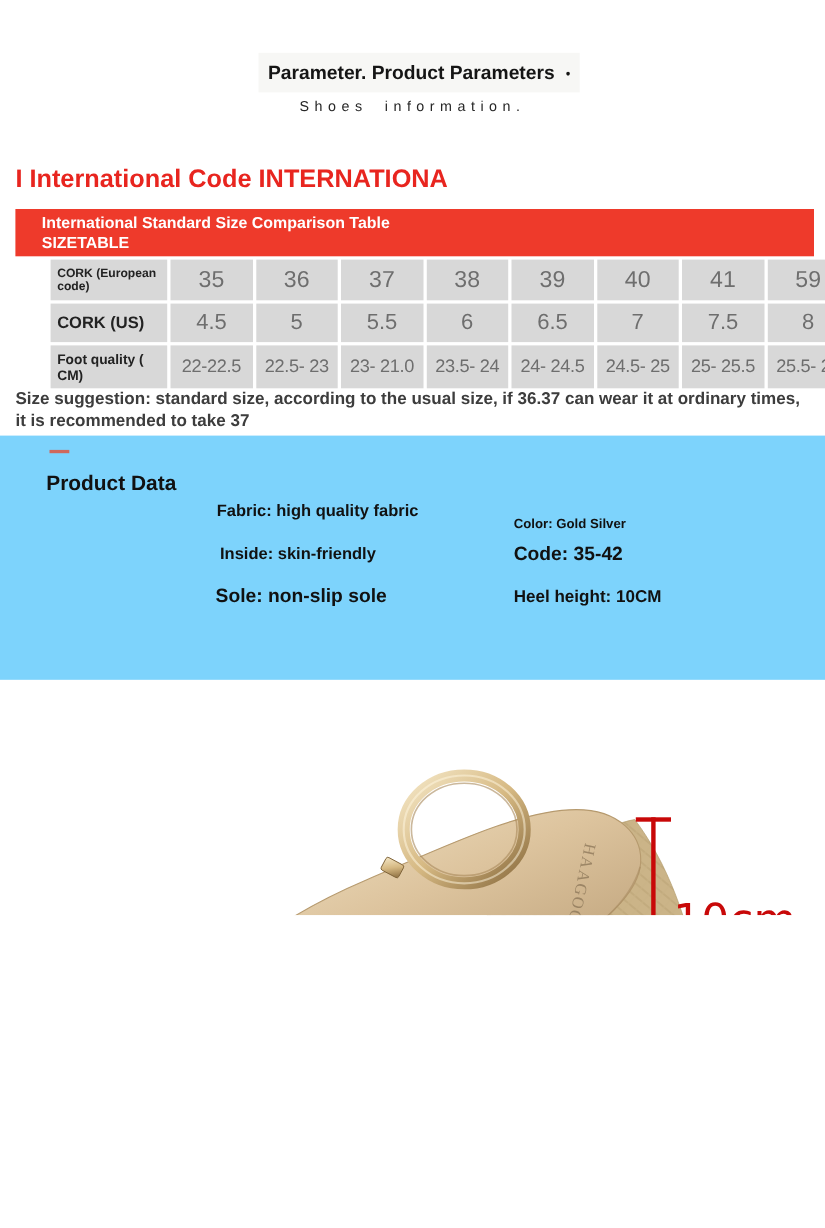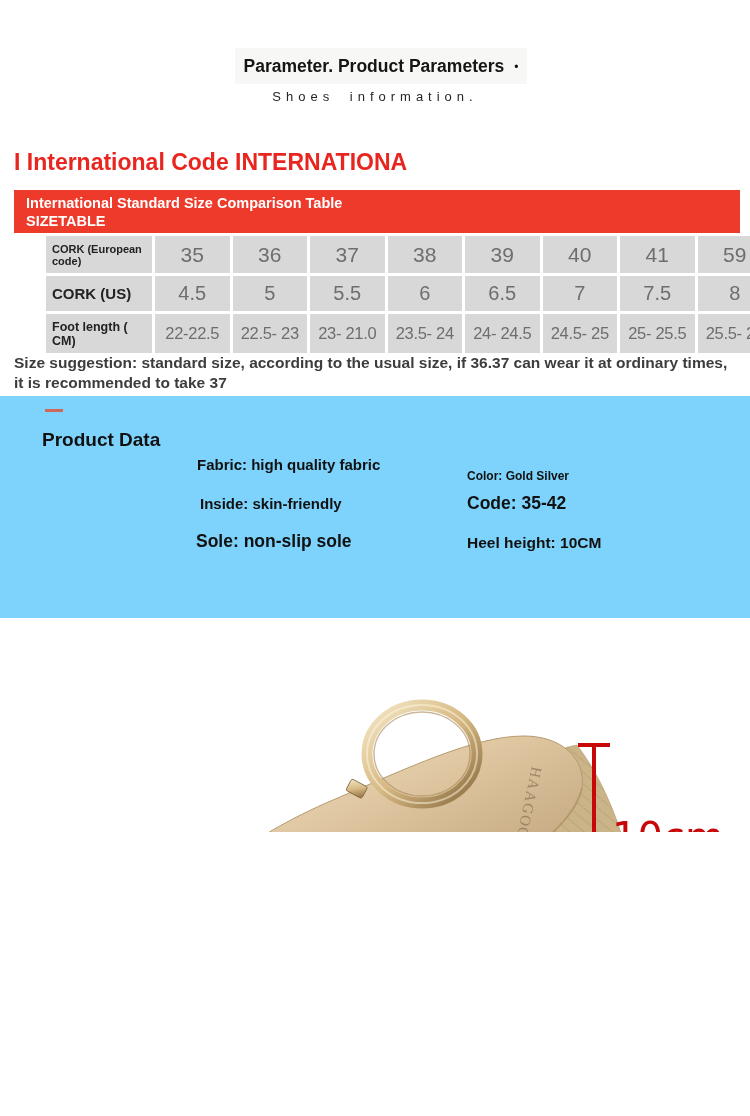--- a/index.html
+++ b/index.html
@@ -10,21 +10,21 @@
     display:flex;align-items:center;justify-content:center;gap:10px;}
   .header-title{font-size:17.5px;font-weight:700;color:#151515;}
   .header-bullet{font-size:12px;color:#151515;padding-top:2px;}
   .subtitle{position:absolute;left:0;top:89px;width:750px;text-align:center;font-size:13px;
     color:#262626;letter-spacing:5px;word-spacing:7px;}
 
   
   .code-heading{position:absolute;left:14px;top:149px;font-size:23px;font-weight:700;color:#e8251f;}
   .banner{position:absolute;left:14px;top:190px;width:726px;height:43px;background:#ee3a2b;
     display:flex;align-items:center;}
-  .banner span{display:block;width:340px;padding-left:12px;font-size:14.5px;font-weight:700;
+  .banner span{display:block;width:340px;padding-left:24px;font-size:14.5px;font-weight:700;
     color:#fff;line-height:18px;}
 
   
   .size-table{position:absolute;left:14px;top:236px;width:726px;display:grid;
     grid-template-columns:106px repeat(8,1fr);gap:3px;padding-left:32px;}
   .cell{background:#d8d8d8;display:flex;align-items:center;justify-content:center;color:#6e6e6e;}
   .cell.label{justify-content:flex-start;padding-left:6px;box-sizing:border-box;color:#222;font-weight:700;}
   .r0{height:37px}.r1{height:35px}.r2{height:39px}
   .label.r0{font-size:11px;line-height:12px}
   .label.r1{font-size:15px}
@@ -93,21 +93,21 @@
       <div class="cell val r0">59</div>
       <div class="cell label r1">CORK (US)</div>
       <div class="cell val r1">4.5</div>
       <div class="cell val r1">5</div>
       <div class="cell val r1">5.5</div>
       <div class="cell val r1">6</div>
       <div class="cell val r1">6.5</div>
       <div class="cell val r1">7</div>
       <div class="cell val r1">7.5</div>
       <div class="cell val r1">8</div>
-      <div class="cell label r2">Foot length ( CM)</div>
+      <div class="cell label r2">Foot quality ( CM)</div>
       <div class="cell val r2">22-22.5</div>
       <div class="cell val r2">22.5- 23</div>
       <div class="cell val r2">23- 21.0</div>
       <div class="cell val r2">23.5- 24</div>
       <div class="cell val r2">24- 24.5</div>
       <div class="cell val r2">24.5- 25</div>
       <div class="cell val r2">25- 25.5</div>
       <div class="cell val r2">25.5- 26</div>
     </div>
 

